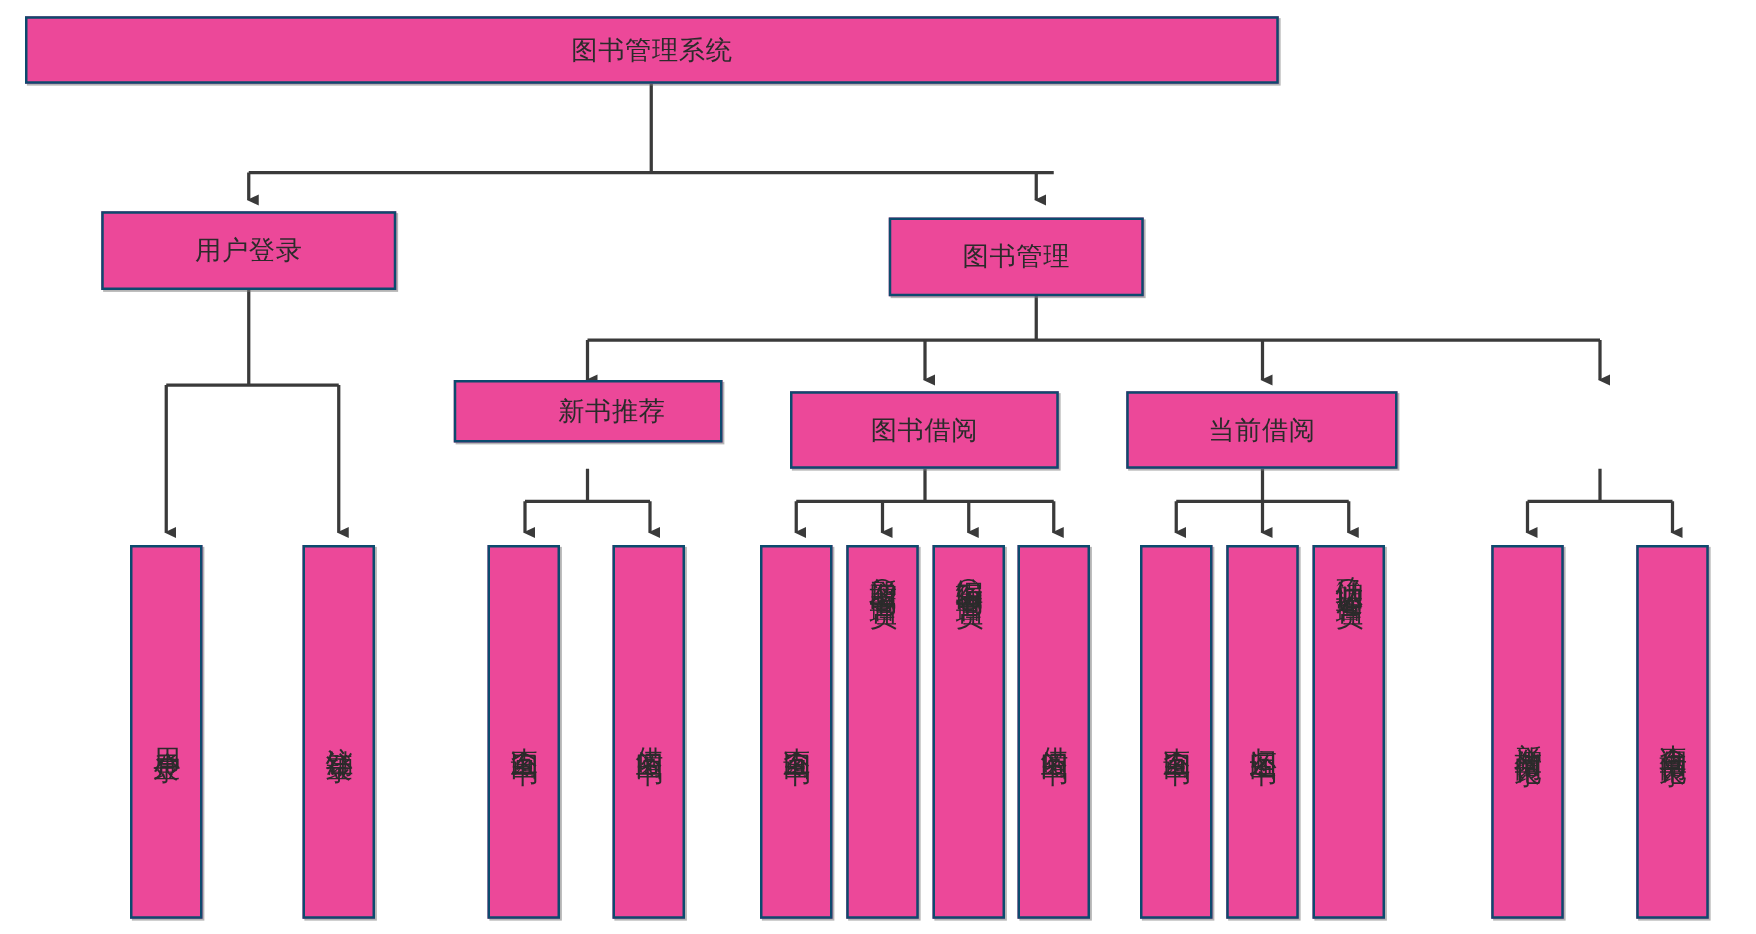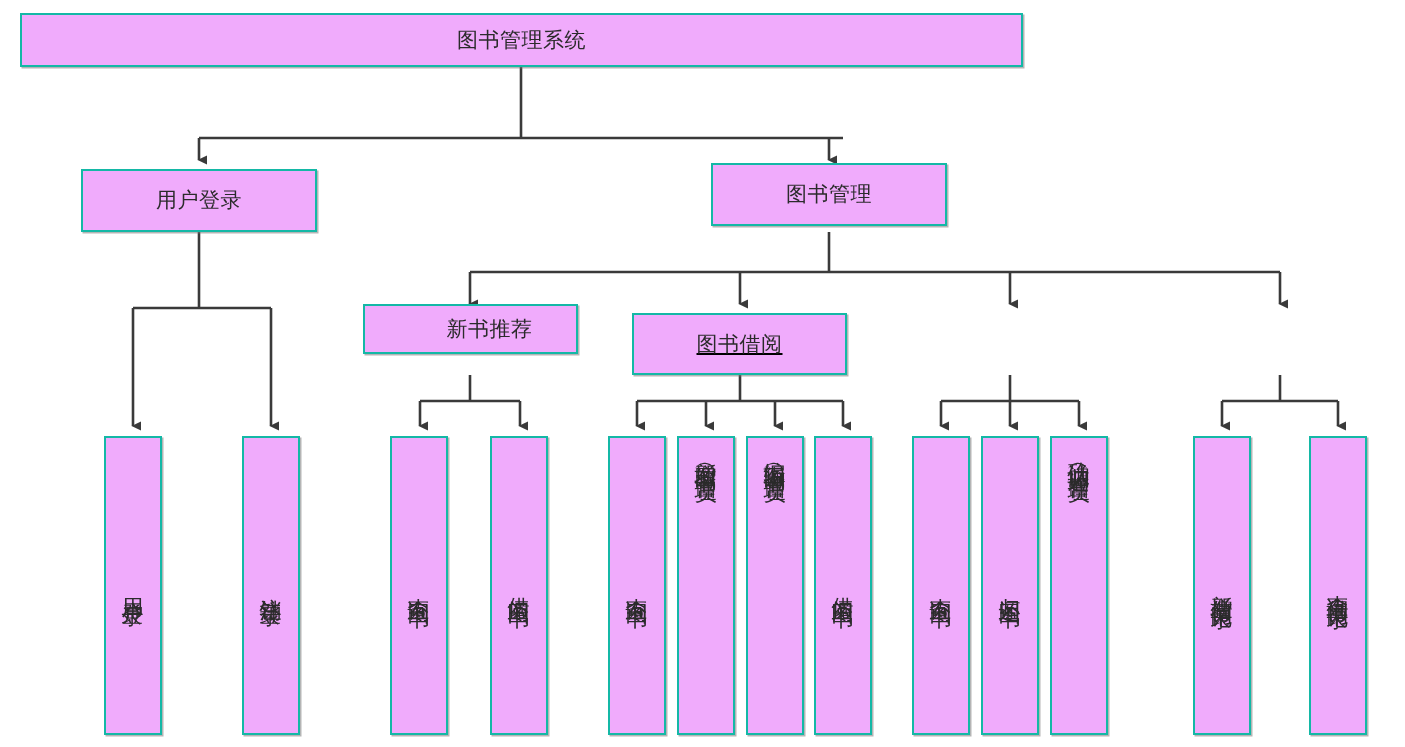--- a/index.html
+++ b/index.html
@@ -21,22 +21,22 @@
     position: absolute;
     left: 0;
     top: 0;
     width: 1405px;
     height: 747px;
     pointer-events: none;
   }
   .node {
     position: absolute;
     box-sizing: border-box;
-    background: #f0abfc;
-    border: 2px solid #14b8a6;
+    background: #ec4899;
+    border: 2px solid #0c4a6e;
     box-shadow: 1.5px 1.5px 0 rgba(120,120,120,0.55);
     display: flex;
     align-items: center;
     justify-content: center;
     z-index: 2;
   }
   .node .label {
     color: #2b2b2b;
     font-size: 21px;
     line-height: 1.18;
@@ -127,29 +127,32 @@
     </g>
   </svg>
 
   <div class="node" style="left:20px; top:13px; width:1003px; height:54px;">
     <span class="label">图书管理系统</span>
   </div>
 
   <div class="node" style="left:81px; top:169px; width:236px; height:63px;">
     <span class="label">用户登录</span>
   </div>
-  <div class="node" style="left:711px; top:163px; width:236px; height:63px;">
+  <div class="node" style="left:711px; top:174px; width:204px; height:63px;">
     <span class="label">图书管理</span>
   </div>
 
   <div class="node" style="left:363px; top:304px; width:215px; height:50px;padding-left:38px;">
     <span class="label">新书推荐</span>
   </div>
-  <div class="node" style="left:632px; top:313px; width:215px; height:62px;text-decoration:underline;">
+  <div class="node" style="left:632px; top:313px; width:215px; height:62px;">
     <span class="label">图书借阅</span>
+  </div>
+  <div class="node" style="left:901px; top:313px; width:217px; height:62px;">
+    <span class="label">当前借阅</span>
   </div>
 
   <div class="node vertical leaf-short" style="left:104px; top:436px; width:58px; height:299px;">
     <span class="label">用户登录</span>
   </div>
   <div class="node vertical leaf-short" style="left:242px; top:436px; width:58px; height:299px;">
     <span class="label">注销登录</span>
   </div>
 
   <div class="node vertical leaf-short" style="left:390px; top:436px; width:58px; height:299px;">

